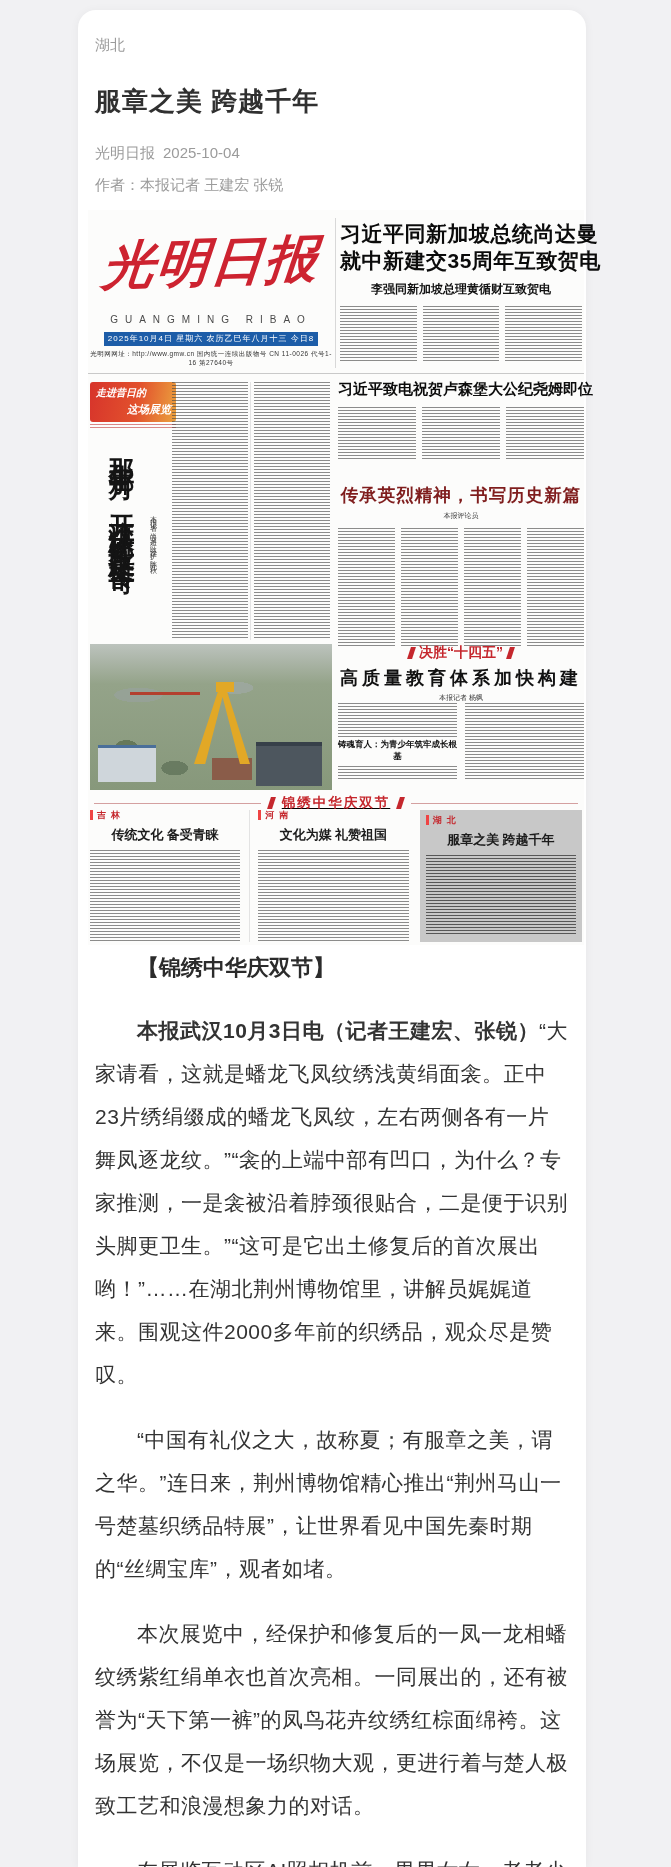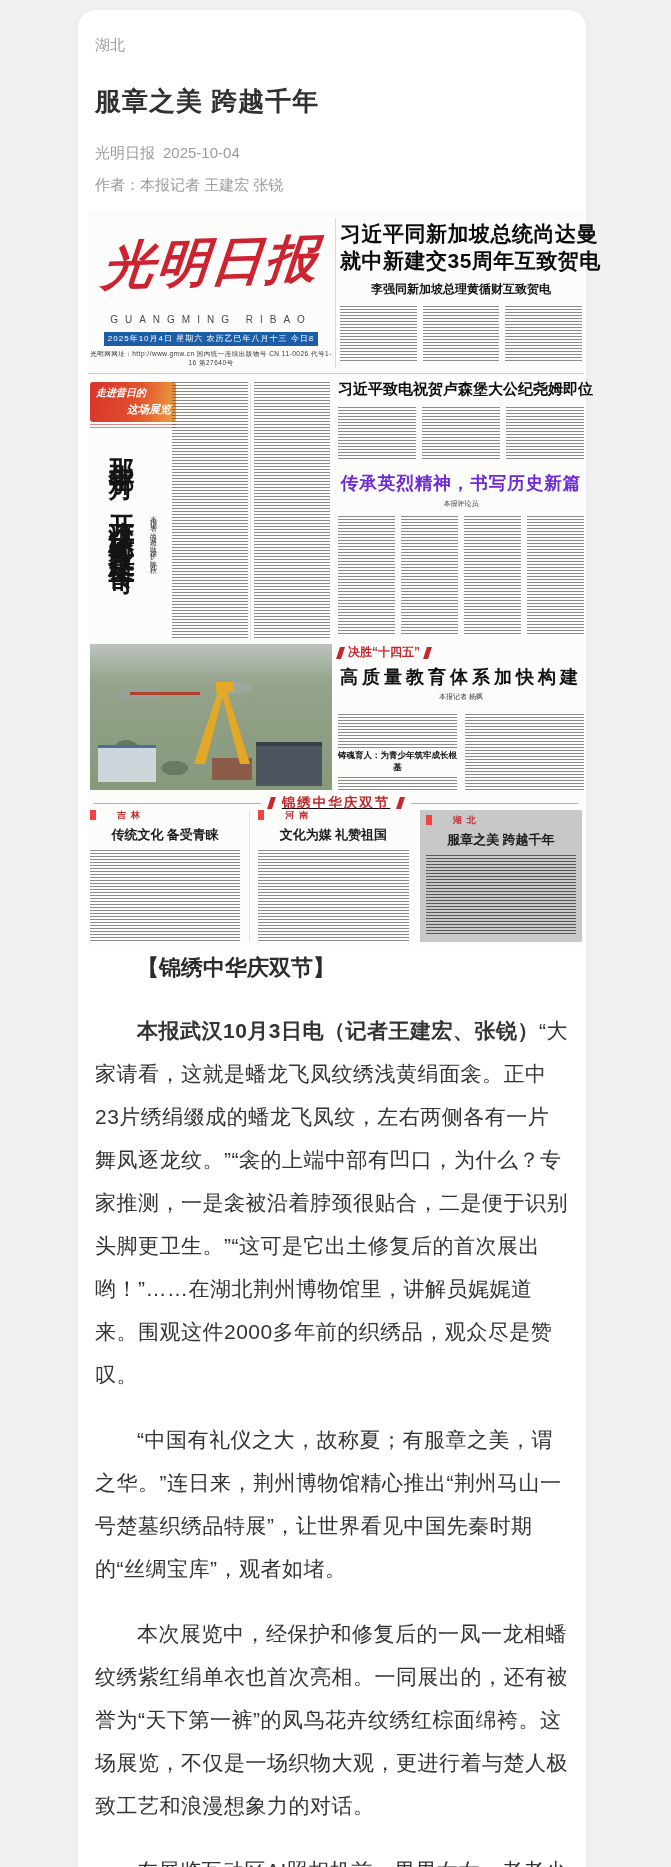--- a/index.html
+++ b/index.html
@@ -64,46 +64,46 @@
   .np-photo .bldg3{position:absolute;right:80px;bottom:10px;width:40px;height:22px;background:#8a5c49;}
   .np-photo .frame{position:absolute;left:104px;bottom:26px;width:56px;height:78px;background:#e2a826;
       clip-path:polygon(46% 0,56% 0,100% 100%,82% 100%,51% 14%,20% 100%,0 100%);}
   .np-photo .frametop{position:absolute;left:126px;bottom:98px;width:18px;height:10px;background:#e2a826;}
   .np-photo .crane{position:absolute;left:40px;top:48px;width:70px;height:3px;background:#b3402e;}
 
   .np-lux{position:absolute;left:250px;top:170px;width:246px;}
   .np-lux .h2{font-size:15px;font-weight:900;color:#0c0c0c;text-align:center;white-space:nowrap;}
   .np-lux .cols3{display:flex;gap:6px;margin-top:8px;height:52px;}
   .np-lux .cols3 div{flex:1;}
-  .np-lux .h3{margin-top:12px;font-family:"Liberation Serif",serif;font-size:17.5px;font-weight:700;
-              color:#6d28d9;text-align:center;letter-spacing:1px;white-space:nowrap;}
+  .np-lux .h3{margin-top:24px;font-family:"Liberation Serif",serif;font-size:17.5px;font-weight:700;
+              color:#7f1d1d;text-align:center;letter-spacing:1px;white-space:nowrap;}
   .np-lux .by3{font-size:7px;color:#333;text-align:center;margin-top:4px;}
   .np-lux .cols4{display:flex;gap:6px;margin-top:7px;height:118px;}
   .np-lux .cols4 div{flex:1;}
 
   .np-edu{position:absolute;left:250px;top:434px;width:246px;height:146px;}
-  .redtag{display:flex;align-items:center;gap:5px;color:#c5272d;font-weight:bold;font-size:12px;}
+  .redtag{display:flex;justify-content:center;align-items:center;gap:5px;color:#c5272d;font-weight:bold;font-size:14px;}
   .redbar{width:5px;height:12px;background:#c5272d;transform:skewX(-18deg);}
   .np-edu .h4{margin-top:4px;font-family:"Liberation Serif",serif;font-size:18px;font-weight:700;color:#111;
               text-align:center;letter-spacing:4px;white-space:nowrap;}
   .np-edu .by4{font-size:7px;color:#333;text-align:center;margin-top:3px;}
-  .np-edu .cols2{display:flex;gap:8px;margin-top:12px;height:76px;}
+  .np-edu .cols2{display:flex;gap:8px;margin-top:0;height:76px;}
   .np-edu .cols2 > div{flex:1;position:relative;}
   .np-edu .subhead{position:absolute;left:0;right:0;top:34px;background:#fcfcfb;font-size:8.5px;font-weight:bold;
                    color:#111;text-align:center;padding:2px 0;}
 
   .np-fest{position:absolute;left:6px;top:584px;width:484px;display:flex;align-items:center;gap:8px;text-decoration:underline;}
   .np-fest .line{flex:1;height:1px;background:#d4a0a0;}
   .np-fest .txt{color:#c5272d;font-weight:bold;font-size:13.5px;letter-spacing:2px;white-space:nowrap;}
 
   .np-cols{position:absolute;left:2px;top:600px;width:492px;height:132px;display:flex;gap:9px;}
   .np-col{flex:1;display:flex;flex-direction:column;box-sizing:border-box;}
   .np-col + .np-col{border-left:1px solid #e3e3e3;padding-left:8px;}
   .np-col .region{align-self:flex-start;font-family:"Liberation Serif",serif;color:#c5272d;font-weight:bold;
-                  font-size:9px;letter-spacing:5px;border-left:6px solid #ef4444;padding-left:21px;line-height:10px;}
+                  font-size:9px;letter-spacing:5px;border-left:3px solid #ef4444;padding-left:4px;line-height:10px;}
   .np-col .hl{font-family:"Liberation Serif",serif;font-weight:700;font-size:13px;color:#1c1c1c;
               text-align:center;margin:6px 0 6px 0;white-space:nowrap;}
   .np-col .fill{flex:1;}
   .np-col.hlight{background:#c8c8c8;border-left:none;padding:5px 6px 6px 6px;margin-left:2px;}
 
   
   .article{position:absolute;left:17px;top:936px;width:474px;color:#333;}
   .stag{font-size:22px;font-weight:bold;color:#2b2b2b;line-height:43px;text-indent:42px;margin:0 0 20px 0;}
   .para{font-size:21px;line-height:43px;letter-spacing:0.5px;text-indent:42px;margin:0 0 22px 0;color:#333;}
   .plead{font-weight:bold;}

